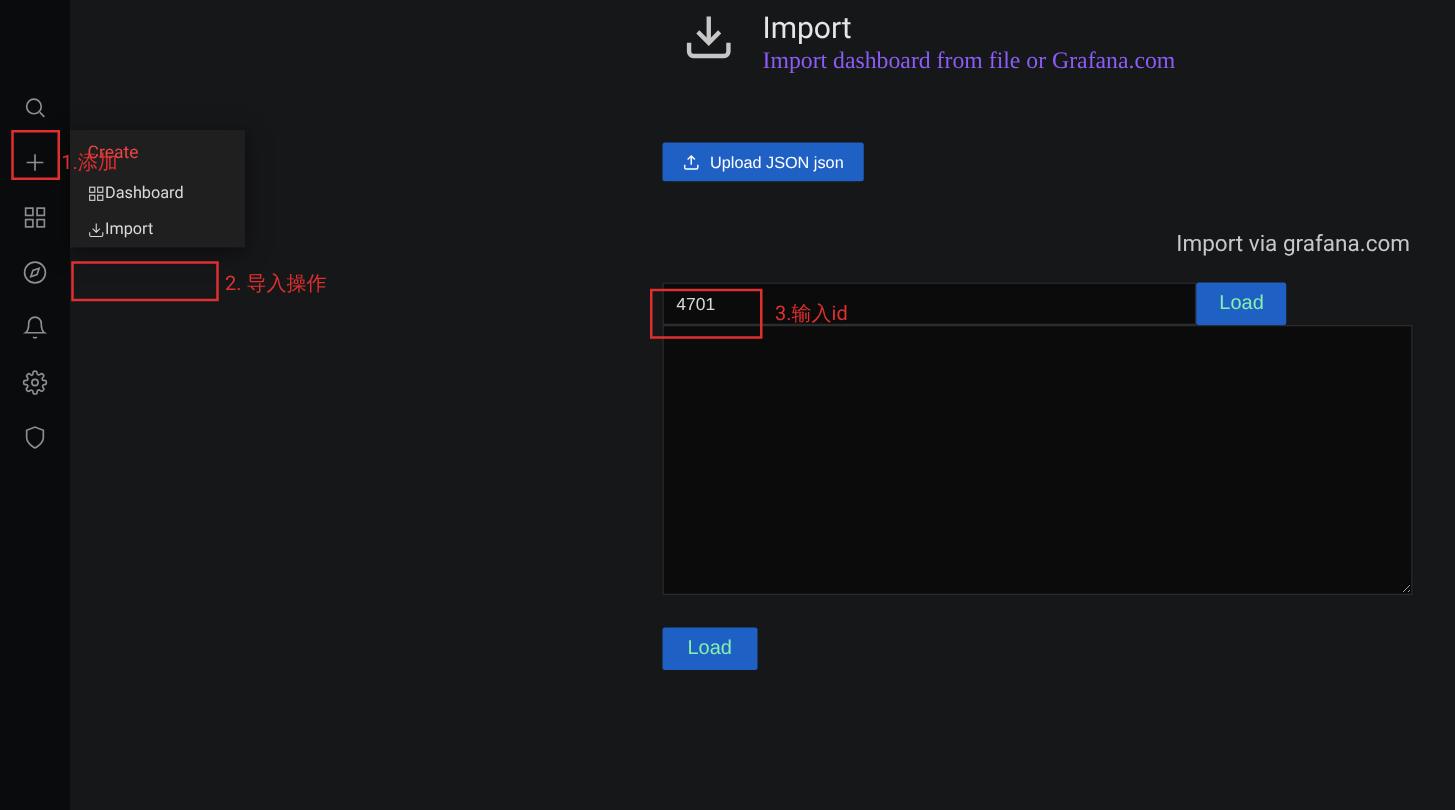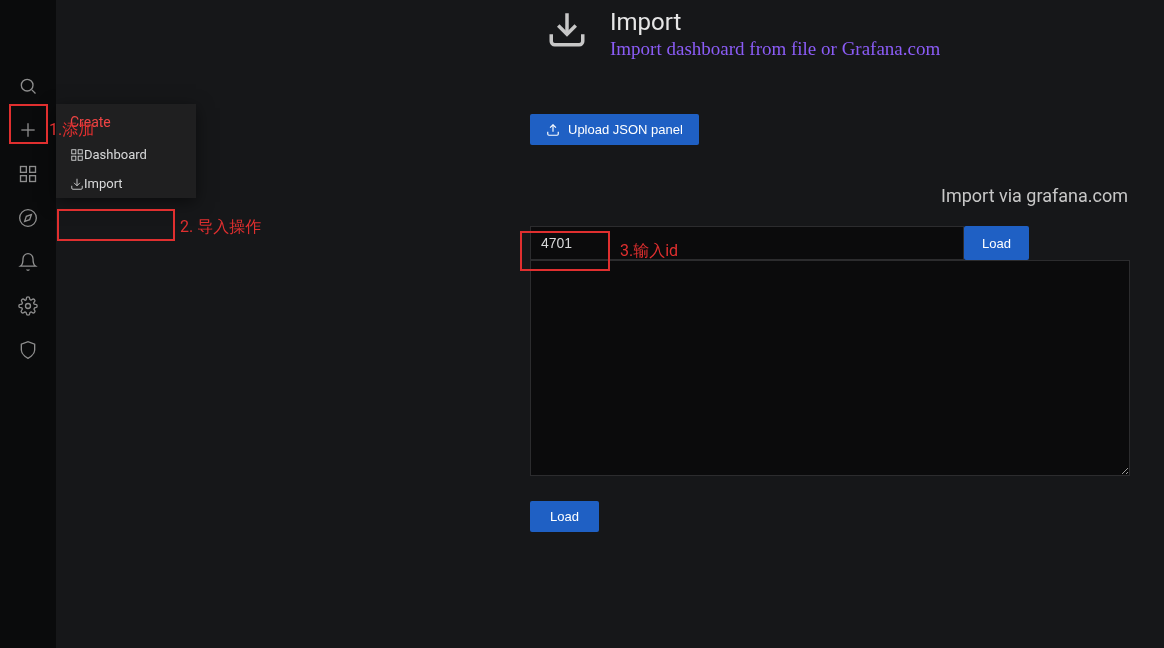--- a/index.html
+++ b/index.html
@@ -170,25 +170,25 @@
       background: #0b0b0c;
       border: 1px solid #2c2c2e;
       color: #d8d9da;
       padding: 8px 10px;
       font-size: 14px;
       resize: both;
       outline: none;
     }
     .btn-load {
       background: #1f60c4;
-      color: #ffffff;
+      color: #86efac;
       border: none;
       padding: 0 18px;
       border-radius: 2px;
-      font-size: 13px;
+      font-size: 16px;
       cursor: pointer;
     }
     .btn-load-standalone {
       margin-top: 22px;
       padding: 8px 20px;
     }
     
     .anno-box {
       position: absolute;
       border: 2px solid #e02f2f;
@@ -292,21 +292,21 @@
     </div>
   </div>
 
   <div class="content">
     <button class="btn">
       <svg viewBox="0 0 24 24">
           <path d="M21 15v4a2 2 0 01-2 2H5a2 2 0 01-2-2v-4"></path>
           <polyline points="17 8 12 3 7 8"></polyline>
           <line x1="12" y1="3" x2="12" y2="15"></line>
         </svg>
-      <span>Upload JSON panel</span>
+      <span>Upload JSON json</span>
     </button>
 
     <div class="section-label">Import via grafana.com</div>
     <div class="input-row">
       <input type="text" class="text-input" value="4701" style="">
       <button class="btn-load">Load</button>
     </div>
 
     <textarea class="textarea-input" style=""></textarea>
     <div>

